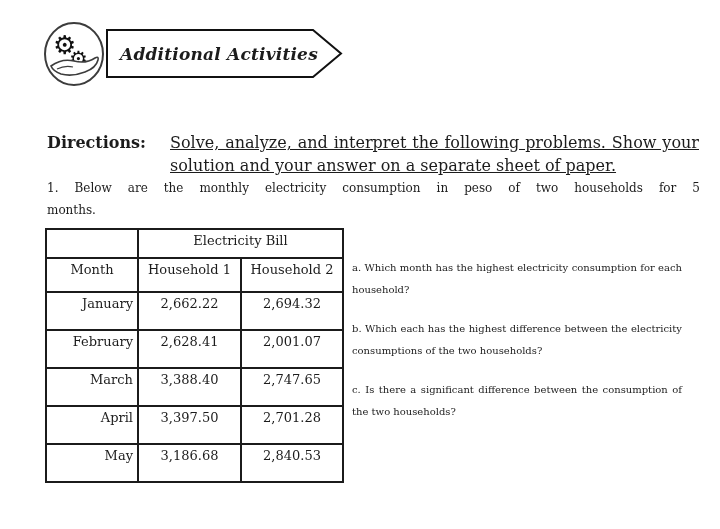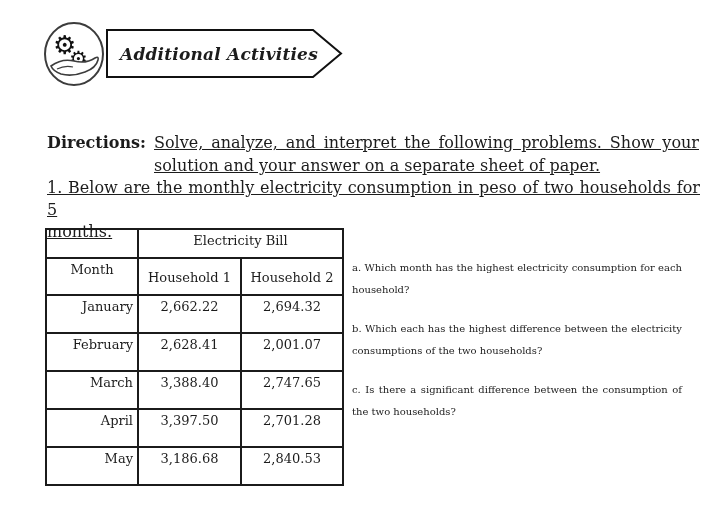--- a/index.html
+++ b/index.html
@@ -45,34 +45,34 @@
 
   
   .directions {
     position: absolute;
     left: 47px;
     top: 131px;
     width: 652px;
     display: flex;
     font-size: 16px;
     line-height: 23px;
+    gap: 16px;
   }
   .dir-label { font-weight: bold; width: 107px; flex: none; }
   .dir-text { flex: 1; text-decoration: underline; }
   .just-line { text-align: justify; text-align-last: justify; }
 
   
   .problem {
     position: absolute;
     left: 47px;
     top: 177px;
     width: 653px;
-    font-size: 16px;
+    font-size: 12px;
     line-height: 22px;
-    text-decoration: underline;
   }
 
   
   .bill-table {
     position: absolute;
     left: 45px;
     top: 228px;
     border-collapse: collapse;
     table-layout: fixed;
     font-size: 13px;
@@ -80,21 +80,21 @@
   }
   .bill-table td, .bill-table th {
     border: 2px solid #1b1b1b;
     padding: 2px 4px 0 4px;
     vertical-align: top;
     font-weight: normal;
   }
   .blank-cell { height: 25px; }
   .group-hdr { text-align: center; font-weight: bold; }
   .col-hdr { text-align: center; font-weight: bold; height: 30px; }
-  .hdr-inner { max-width: 86px; margin: 8px auto; }
+  .hdr-inner { max-width: 86px; margin: 0 auto; }
   .month-cell { text-align: right; padding-right: 5px; height: 34px; }
   .num-cell { text-align: center; }
 
   
   .questions {
     position: absolute;
     left: 352px;
     top: 257px;
     width: 330px;
     font-size: 10px;

